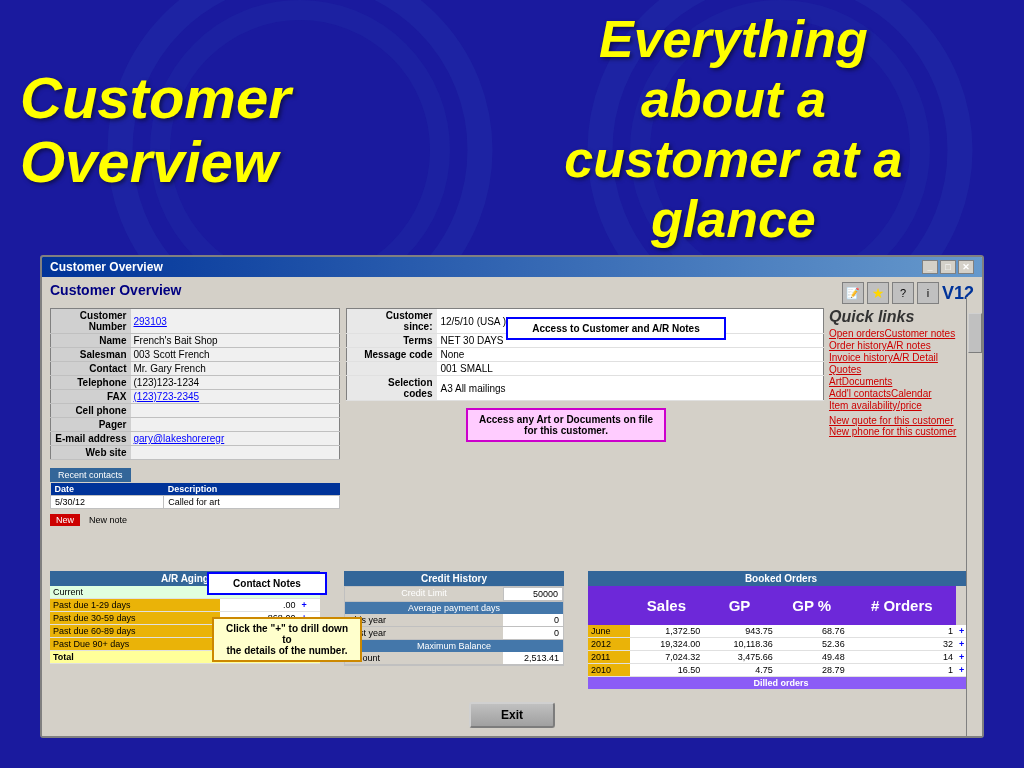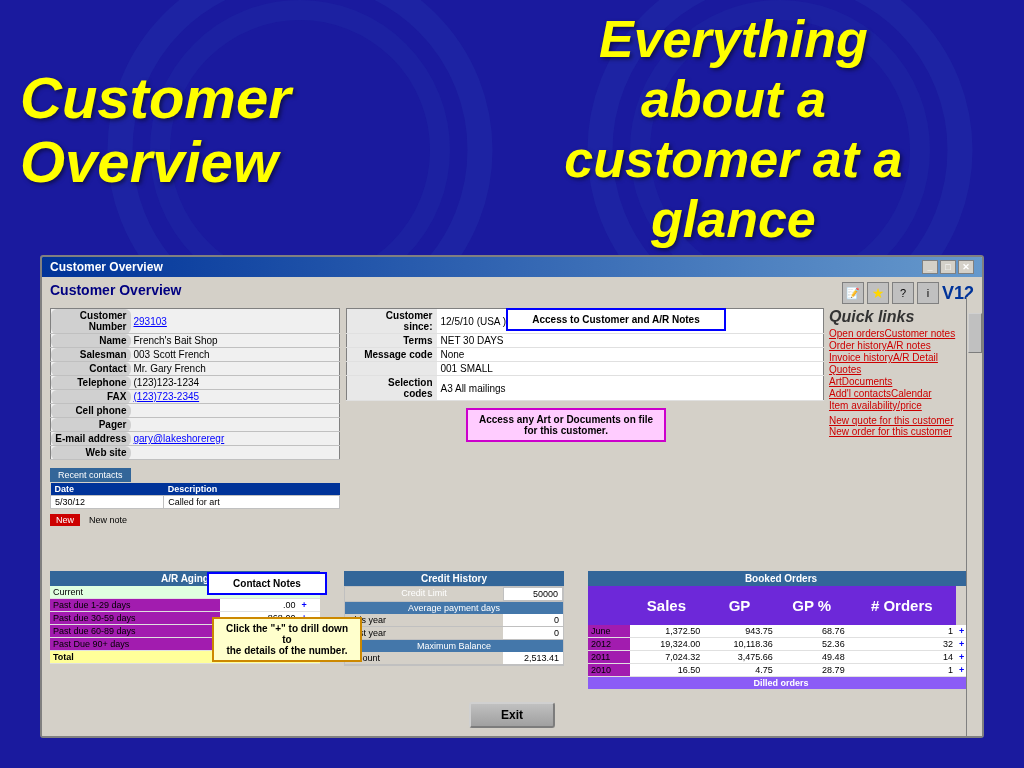--- a/index.html
+++ b/index.html
@@ -186,21 +186,20 @@
       padding: 1px 3px;
       border-bottom: 1px solid #c0c0c0;
     }
 
     .info-table td:first-child {
       background: #d0d0d0;
       font-weight: bold;
       width: 80px;
       text-align: right;
       padding-right: 4px;
-      border-radius: 6px;
     }
 
     .info-table td.link {
       color: blue;
       text-decoration: underline;
       cursor: pointer;
     }
 
     
     .contact-notes-area {
@@ -370,21 +369,21 @@
       font-size: 15px;
     }
 
     .panel-table td {
       padding: 1px 3px;
       border-bottom: 1px solid #e0e0e0;
       background: white;
     }
 
     .panel-table td:first-child {
-      background: #a21caf;
+      background: #eab308;
     }
 
     .panel-table .total-row td {
       background: #ffff99;
       font-weight: bold;
     }
 
     .panel-table .current-row td {
       background: #e0ffe0;
     }
@@ -630,25 +629,25 @@
           </div>
           <div class="ql-row">
             <span class="ql-link">Add'l contacts</span>
             <span class="ql-link">Calendar</span>
           </div>
           <div class="ql-row">
             <span class="ql-link">Item availability/price</span>
           </div>
           <div style="margin-top:4px;">
             <div><span class="ql-link">New quote for this customer</span></div>
-            <div><span class="ql-link">New order for this customer</span></div>
+            <div><span class="ql-link">New phone for this customer</span></div>
           </div>
         </div>
 
-        <div class="callout-box" style="top:0; left:160px; width:220px; font-size:10px; border:2px solid #0000ff;">
+        <div class="callout-box" style="top:9px; left:160px; width:220px; font-size:10px; border:2px solid #0000ff;">
           <span>Access to Customer and A/R Notes</span>
         </div>
 
         <div class="callout-box pink" style="top:100px; left:120px; width:200px; font-size:10px;">
           <span>Access any Art or Documents on file<br>for this customer.</span>
         </div>
 
       </div>
     </div>
 

